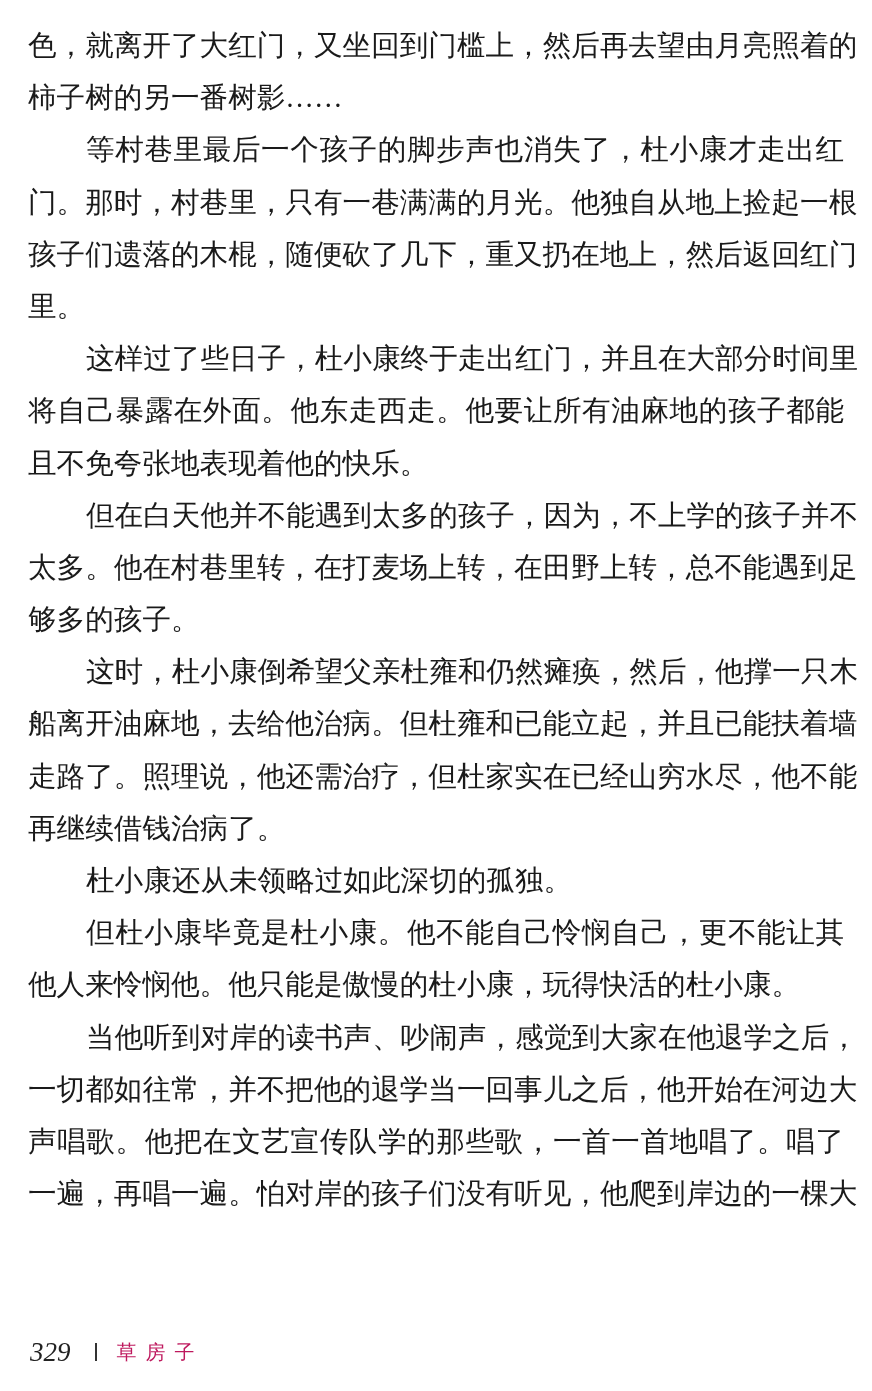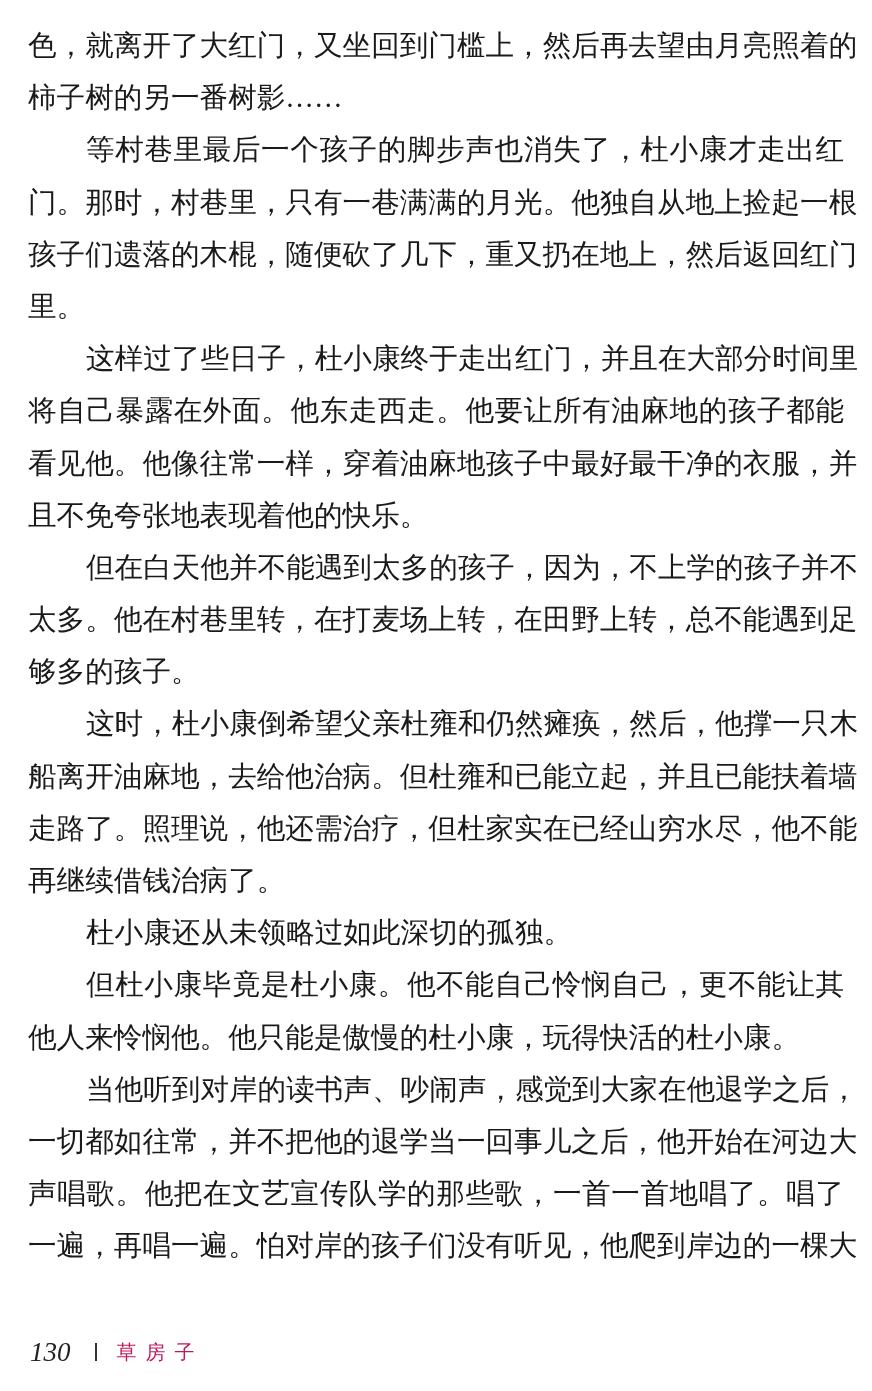--- a/index.html
+++ b/index.html
@@ -27,21 +27,20 @@
     </div>
     <div>
       <div class="line indent">等村巷里最后一个孩子的脚步声也消失了，杜小康才走出红</div>
       <div class="line">门。那时，村巷里，只有一巷满满的月光。他独自从地上捡起一根</div>
       <div class="line">孩子们遗落的木棍，随便砍了几下，重又扔在地上，然后返回红门</div>
       <div class="line last">里。</div>
     </div>
     <div>
       <div class="line indent">这样过了些日子，杜小康终于走出红门，并且在大部分时间里</div>
       <div class="line">将自己暴露在外面。他东走西走。他要让所有油麻地的孩子都能</div>
-      <div class="line">看见他。他像往常一样，穿着油麻地孩子中最好最干净的衣服，并</div>
       <div class="line last">且不免夸张地表现着他的快乐。</div>
     </div>
     <div>
       <div class="line indent">但在白天他并不能遇到太多的孩子，因为，不上学的孩子并不</div>
       <div class="line">太多。他在村巷里转，在打麦场上转，在田野上转，总不能遇到足</div>
       <div class="line last">够多的孩子。</div>
     </div>
     <div>
       <div class="line indent">这时，杜小康倒希望父亲杜雍和仍然瘫痪，然后，他撑一只木</div>
       <div class="line">船离开油麻地，去给他治病。但杜雍和已能立起，并且已能扶着墙</div>
@@ -57,16 +56,16 @@
     </div>
     <div>
       <div class="line indent">当他听到对岸的读书声、吵闹声，感觉到大家在他退学之后，</div>
       <div class="line">一切都如往常，并不把他的退学当一回事儿之后，他开始在河边大</div>
       <div class="line">声唱歌。他把在文艺宣传队学的那些歌，一首一首地唱了。唱了</div>
       <div class="line">一遍，再唱一遍。怕对岸的孩子们没有听见，他爬到岸边的一棵大</div>
     </div>
   </div>
 
 <div class="footer">
-  <span class="pnum">130</span>
+  <span class="pnum">329</span>
   <span class="sep"></span>
   <span class="btitle">草房子</span>
 </div>
 
 </body></html>

